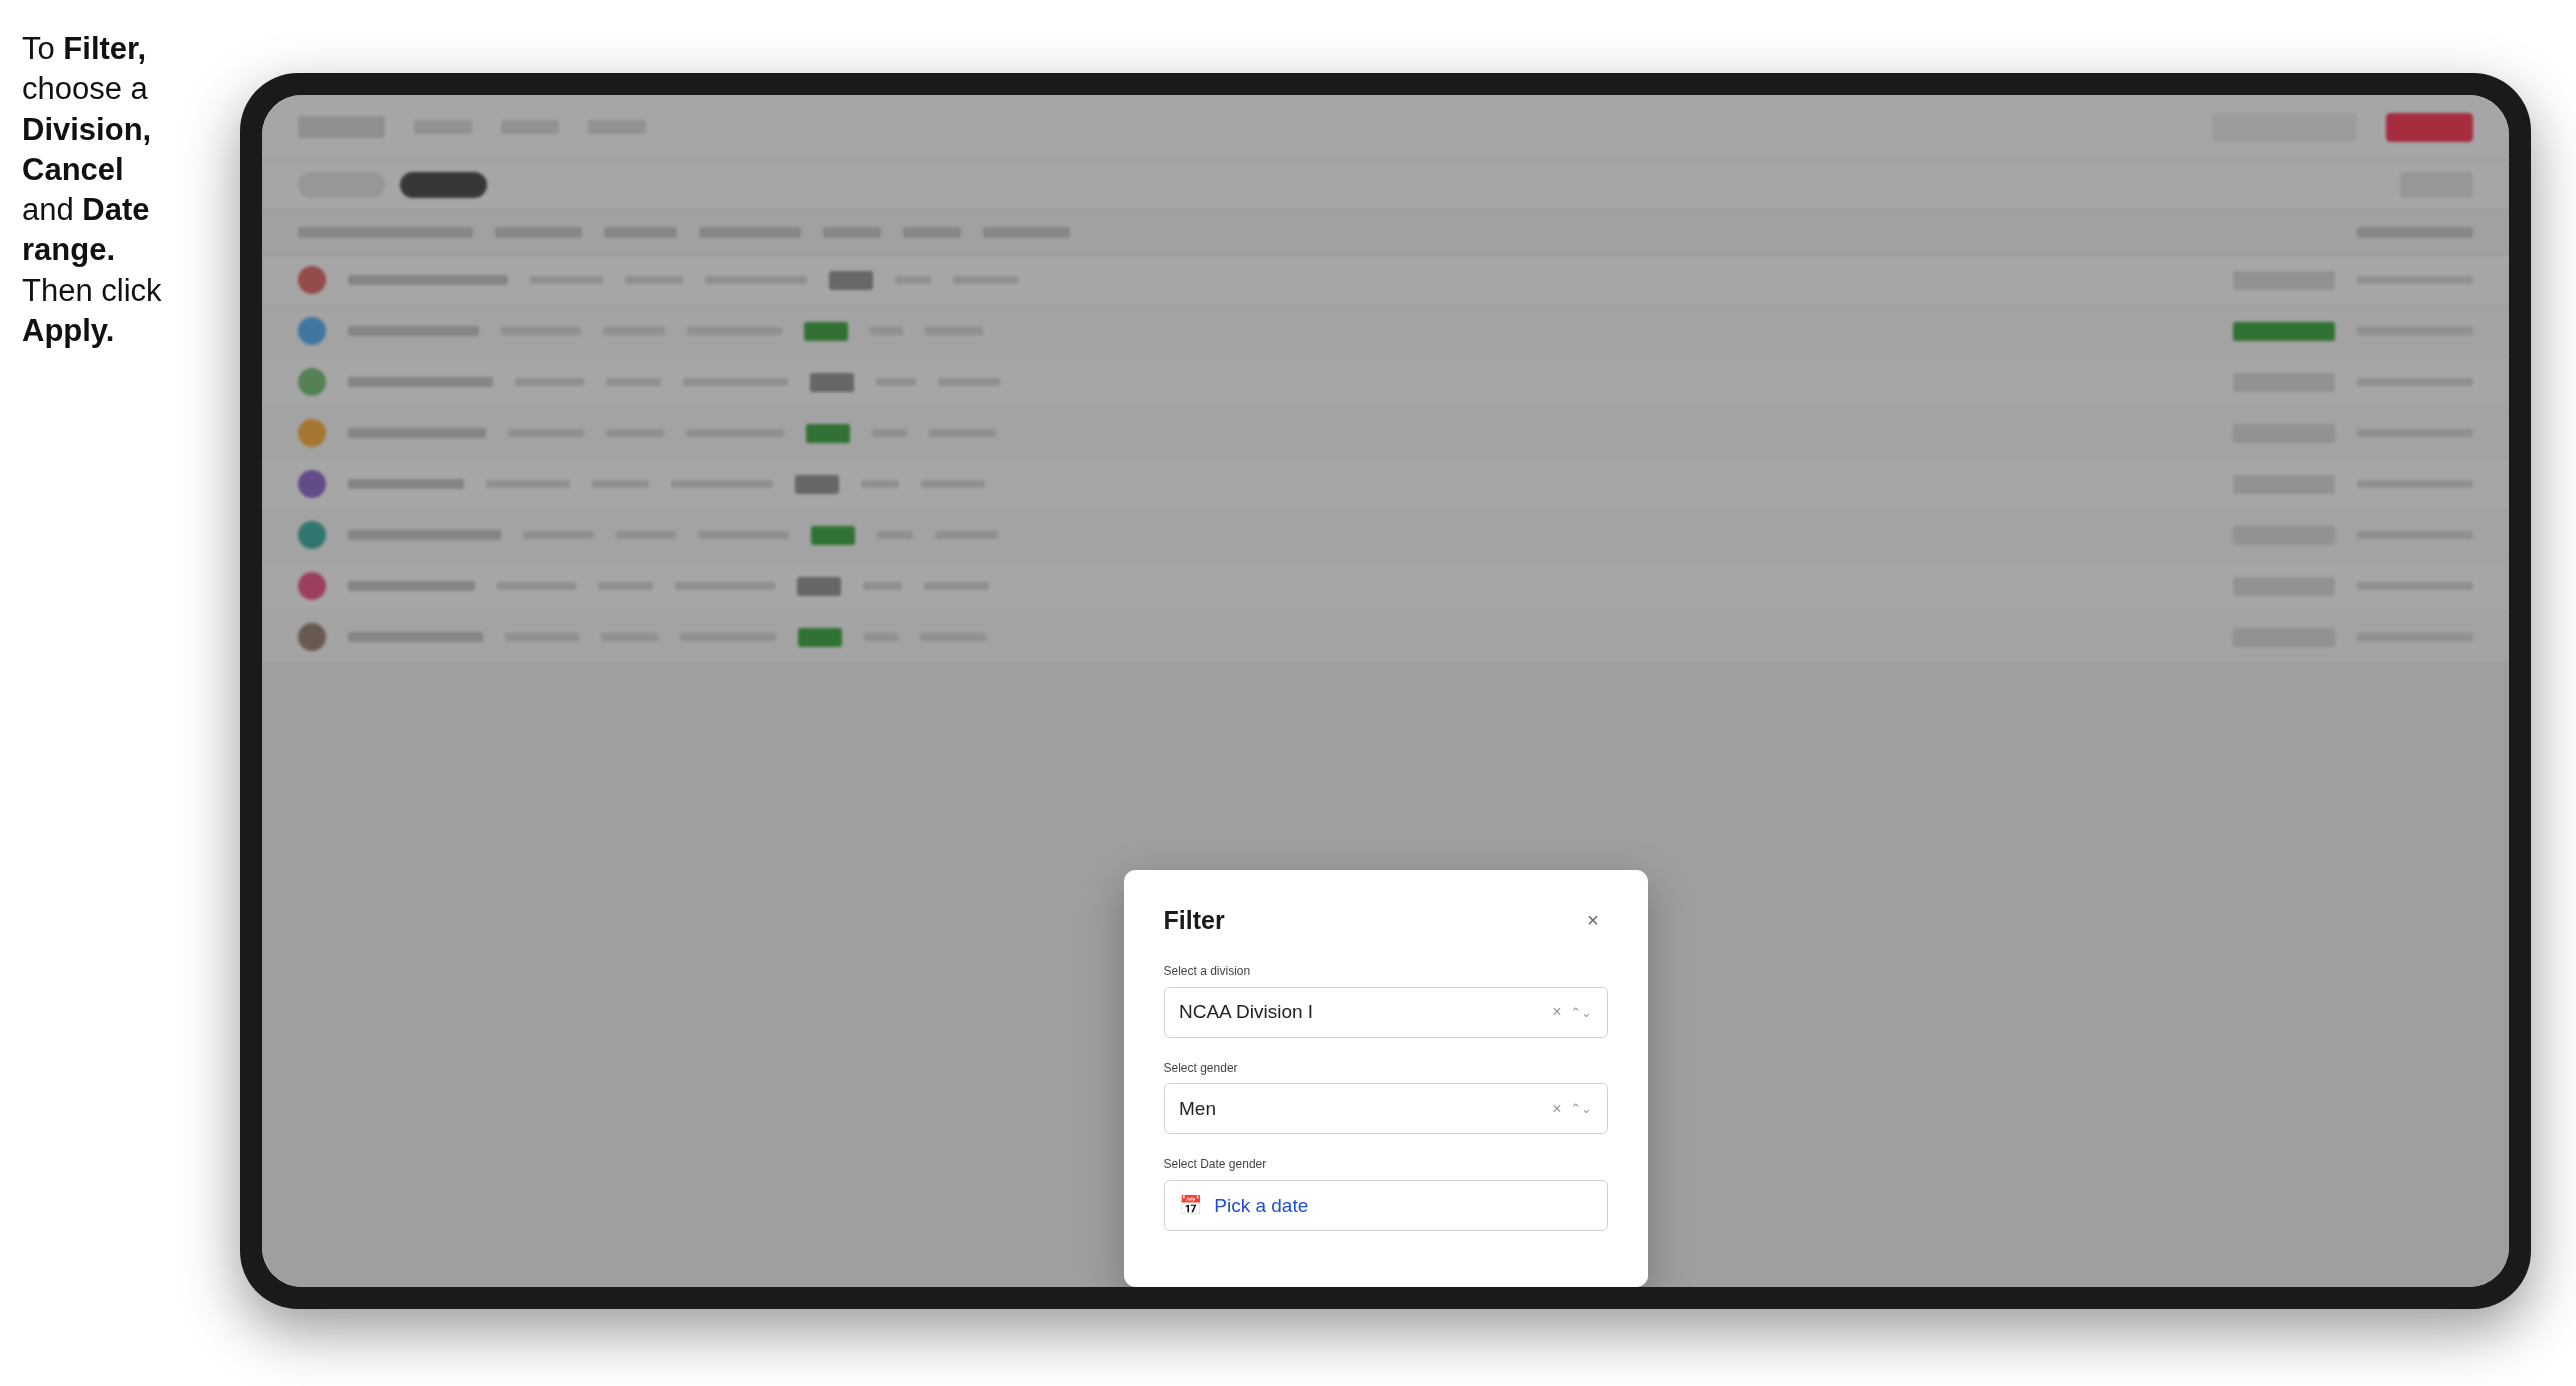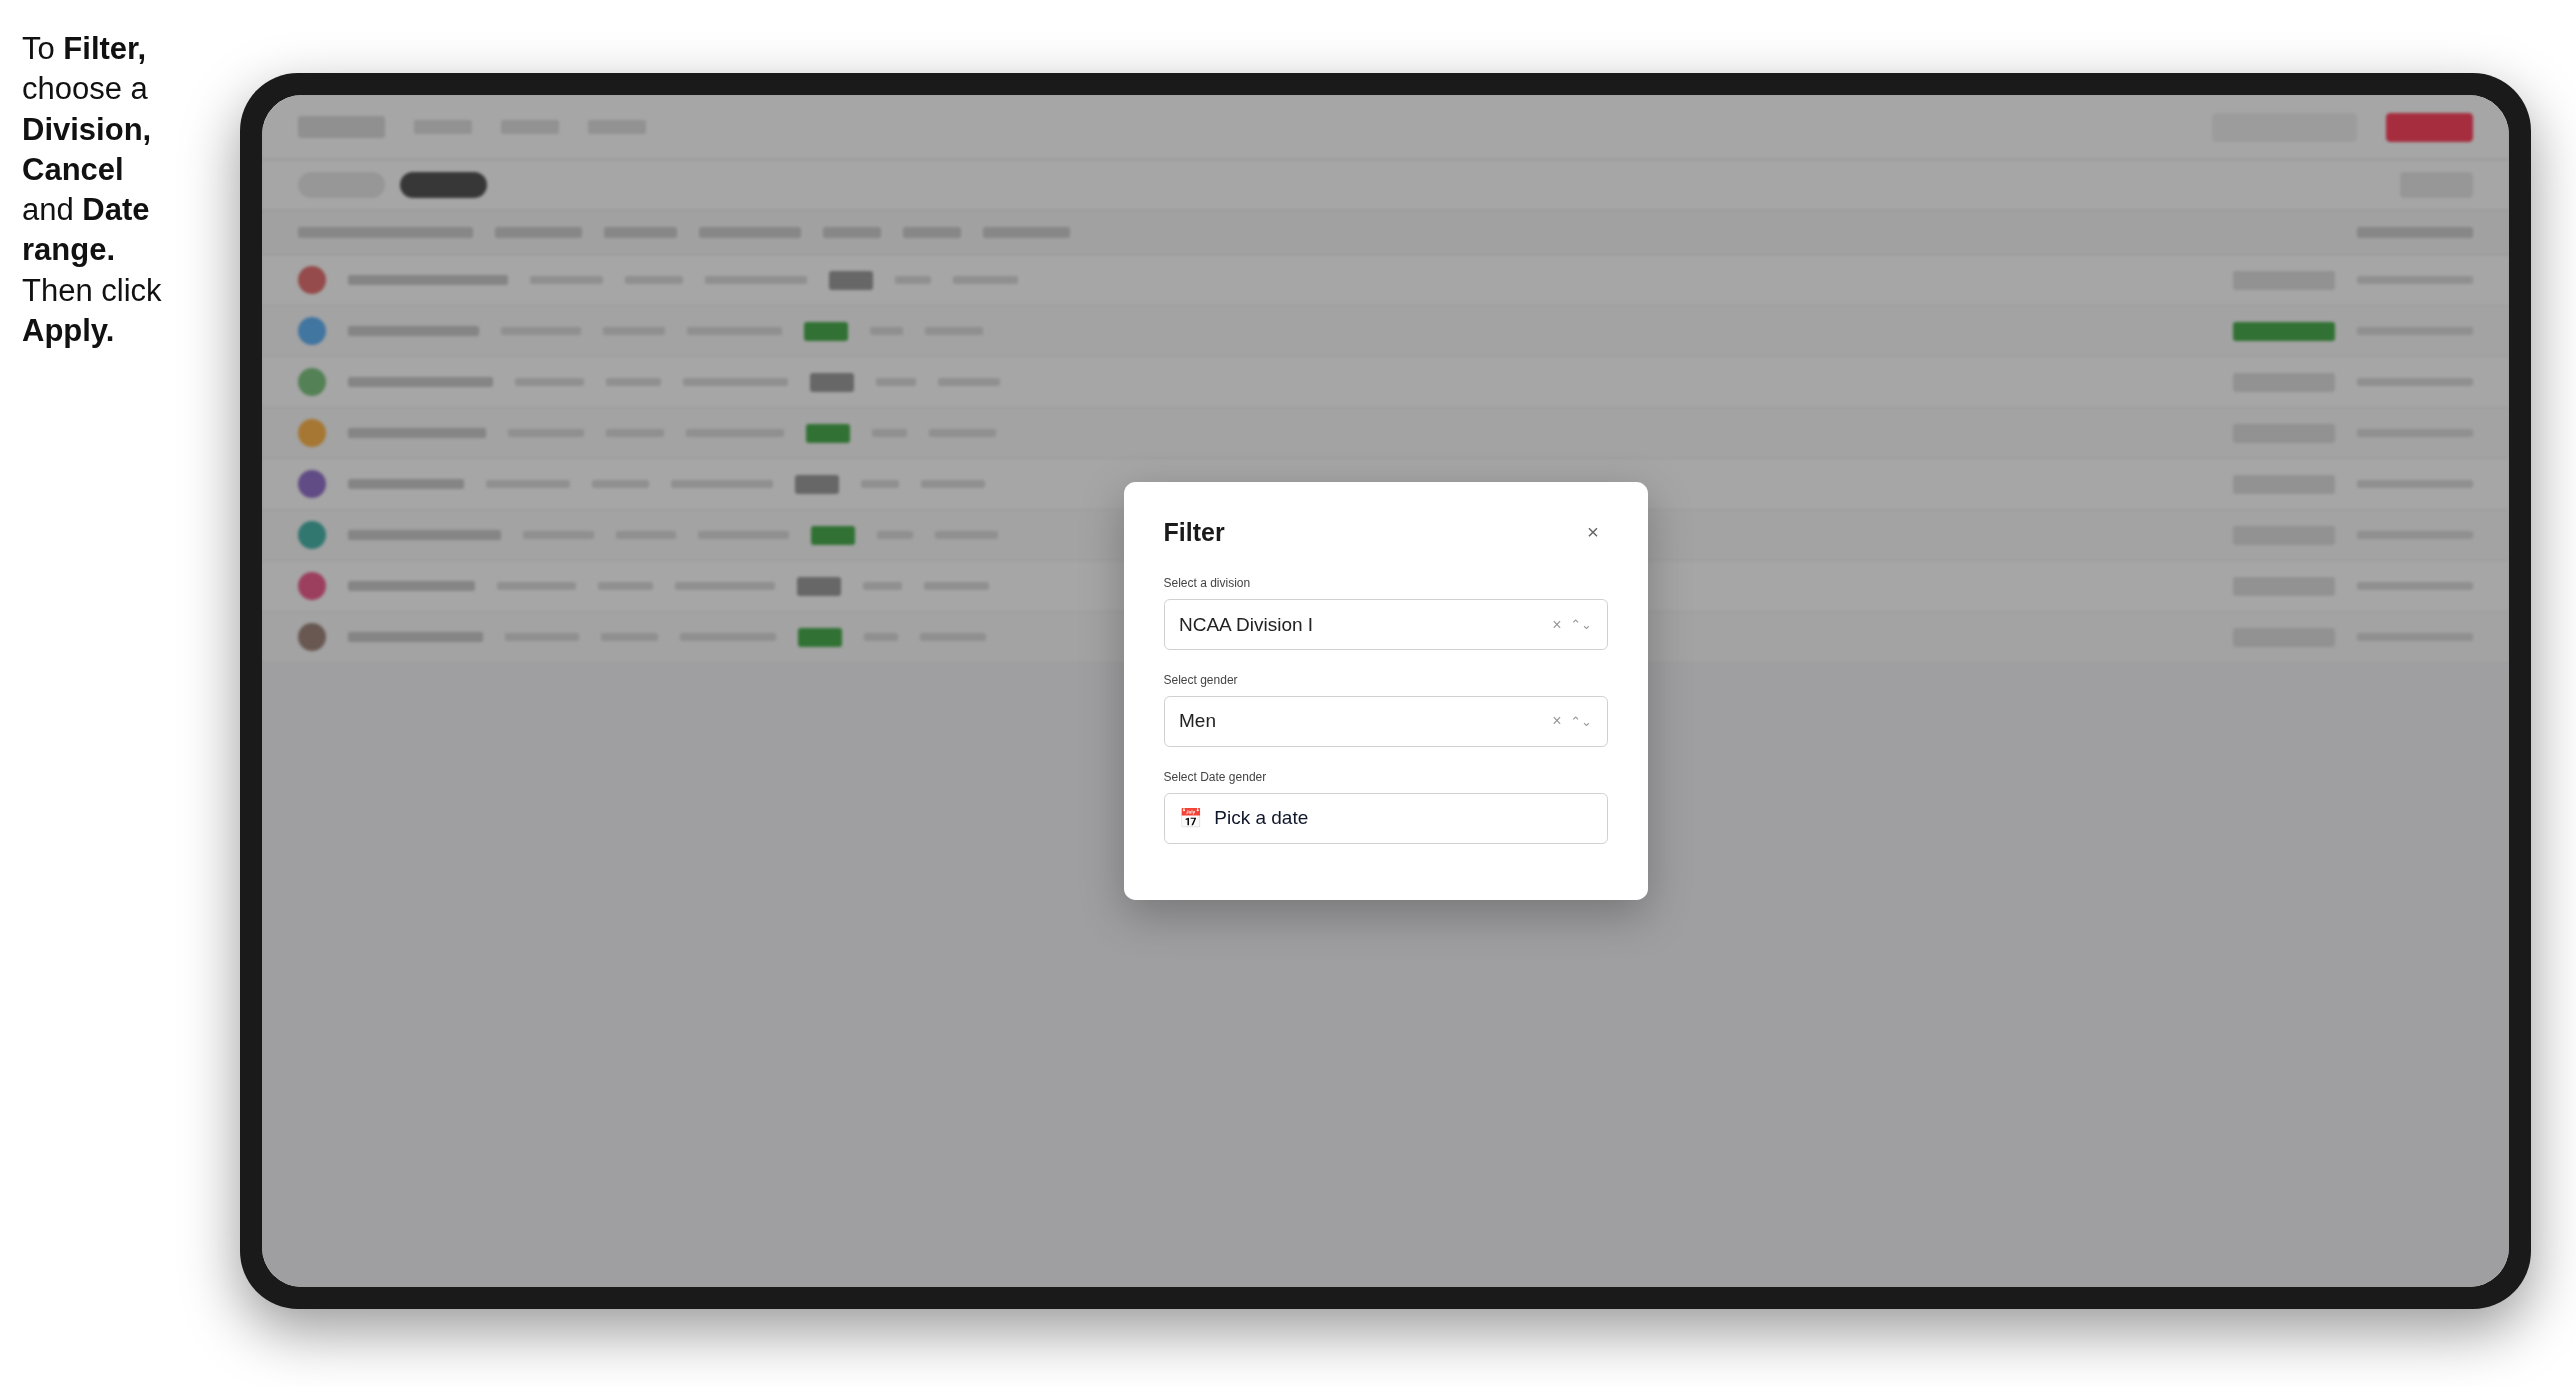--- a/index.html
+++ b/index.html
@@ -200,21 +200,21 @@
     }
     .row-action.green { background: #4caf50; }
 
     
     .modal-overlay {
       position: absolute;
       top: 0; left: 0; right: 0; bottom: 0;
       background: rgba(0,0,0,0.35);
       z-index: 100;
       display: flex;
-      align-items: center;
+      align-items: flex-end;
       justify-content: center;
     }
 
     
     .filter-modal {
       background: #ffffff;
       border-radius: 11.6px;
       width: 524px;
       padding: 36px 40px 33px;
       box-shadow: 0 14.5px 44px rgba(0,0,0,0.25);
@@ -539,21 +539,21 @@
               <span class="select-clear">×</span>
               <span class="select-arrows">⌃⌄</span>
             </div>
           </div>
         </div>
 
         <div class="form-group">
           <label class="form-label">Select Date gender</label>
           <div class="date-input">
             <span class="calendar-icon">📅</span>
-            <span style="color:#0f172a">Pick a date</span>
+            <span style="color:#1d4ed8">Pick a date</span>
           </div>
         </div>
 
 
       </div>
     </div>
 
   </div>
 </div>
 

